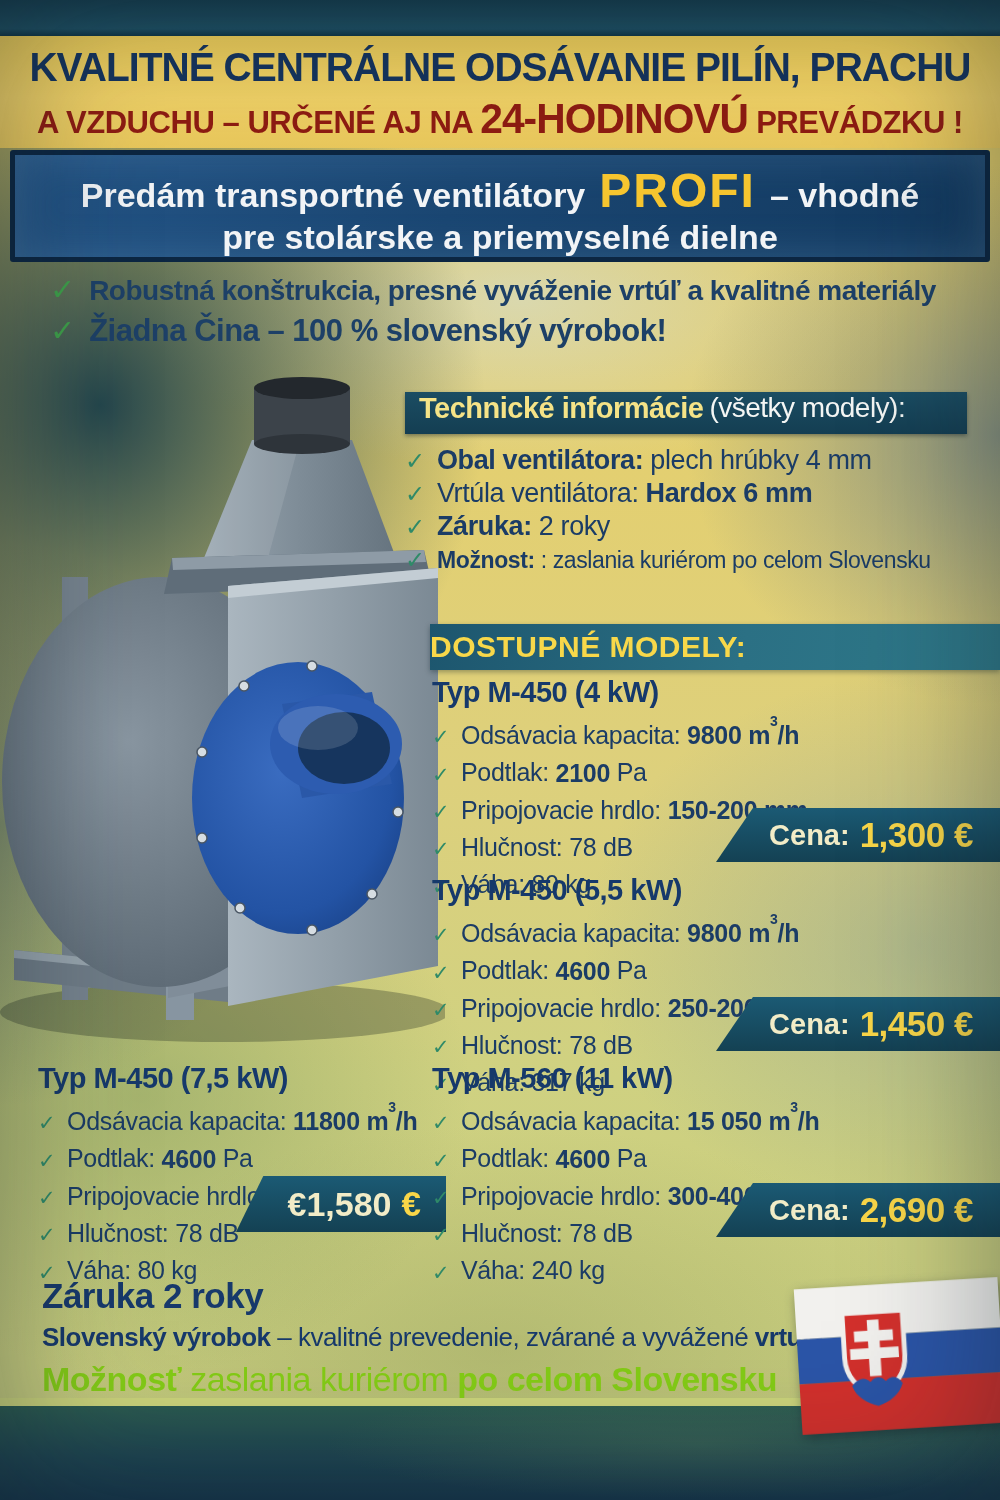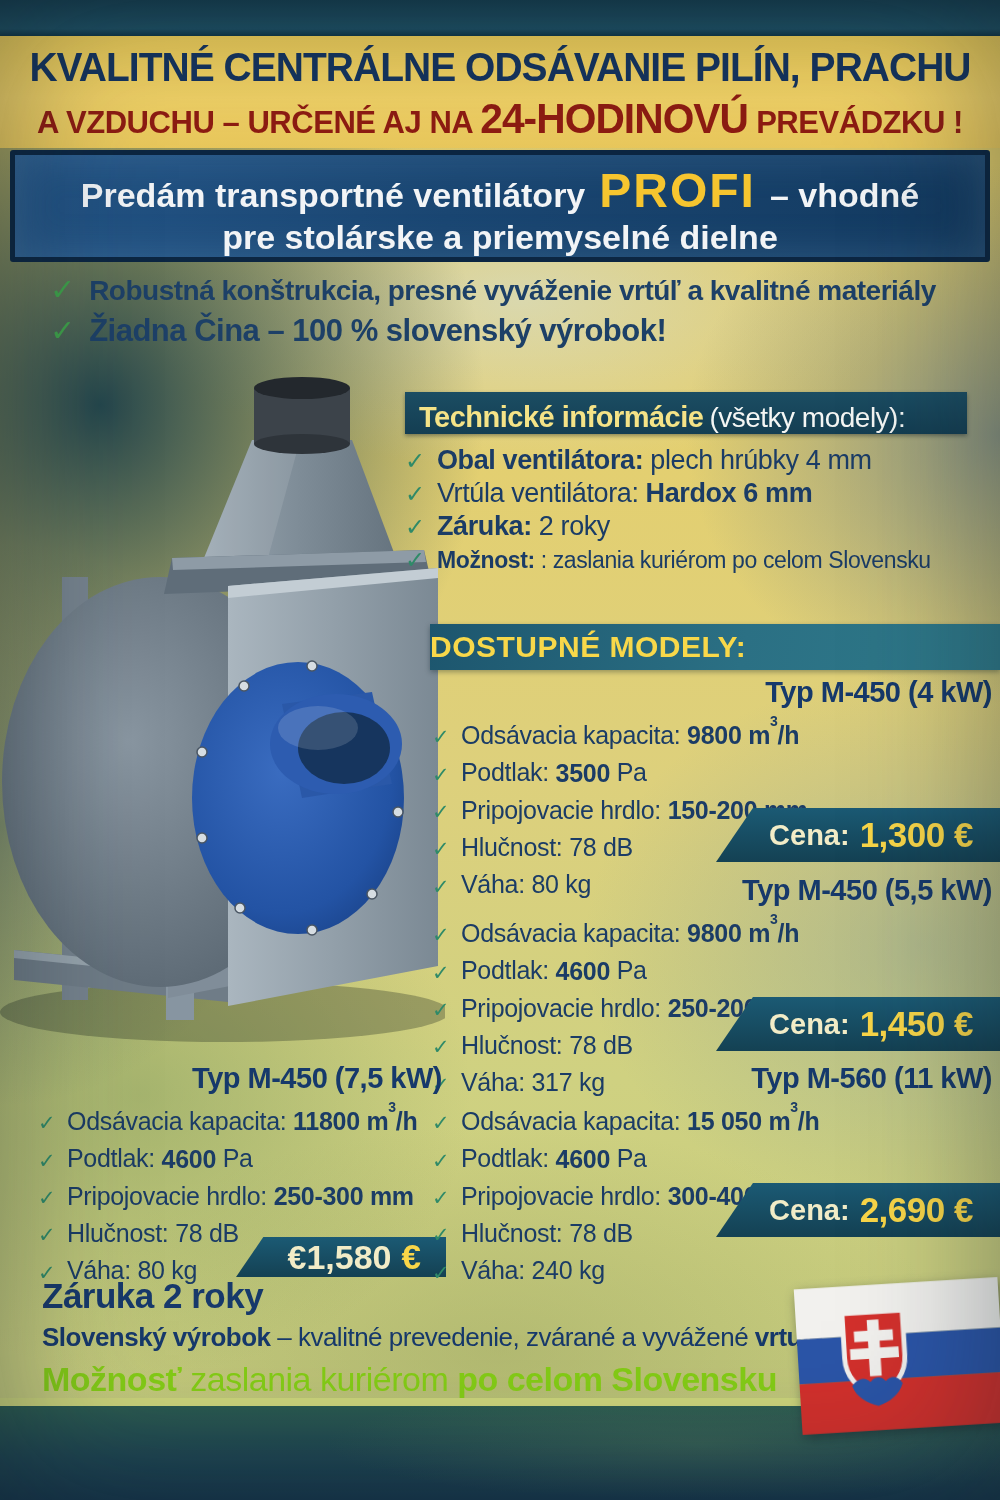--- a/index.html
+++ b/index.html
@@ -38,38 +38,38 @@
 
   .feature{position:absolute;left:50px;display:flex;align-items:baseline;gap:14px;}
   .feature .chk{font-size:30px;font-weight:800;color:#3fa04a;}
   .feature .txt{font-size:28px;font-weight:700;color:#1d4067;letter-spacing:-0.5px;}
   .feature.f2 .txt{font-size:31px;font-weight:800;}
 
   .fan{position:absolute;left:0;top:352px;width:445px;height:720px;}
 
   .tech{position:absolute;left:405px;top:392px;width:562px;}
   .tech-bar{height:42px;background:linear-gradient(180deg,#1b4d63 0%,#143e52 100%);
-    display:flex;align-items:flex-end;padding-left:14px;box-shadow:0 2px 4px rgba(10,25,35,.4);}
+    display:flex;align-items:flex-start;padding-left:14px;box-shadow:0 2px 4px rgba(10,25,35,.4);}
   .tech-bar .t1{color:#f5e387;font-size:29px;font-weight:800;letter-spacing:-0.5px;}
   .tech-bar .t2{color:#f4f6f4;font-size:28px;font-weight:500;margin-left:6px;letter-spacing:-0.5px;}
   .tech-items{margin-top:10px;}
   .trow{display:flex;align-items:baseline;gap:10px;font-size:27px;color:#1b3c66;line-height:33px;letter-spacing:-0.4px;}
   .trow .chk{color:#2f8a68;font-weight:800;font-size:24px;width:22px;flex:0 0 22px;}
   .trow.indent{padding-left:32px;}
   .trow.small{font-size:23px;}
   .trow b{font-weight:800;}
 
   .models-bar{position:absolute;left:430px;top:624px;width:570px;height:46px;
     background:linear-gradient(100deg,#1d566e 0%,#2b7084 55%,#2f7a8a 100%);
     display:flex;align-items:center;box-sizing:border-box;
     box-shadow:0 2px 5px rgba(10,25,35,.35);}
   .models-bar span{color:#f8d84a;font-size:30px;font-weight:800;letter-spacing:0.5px;}
 
   .model{position:absolute;}
-  .model h3{margin:0 0 6px 0;font-size:29px;font-weight:800;color:#16396b;letter-spacing:-0.5px;text-align:right;}
+  .model h3{margin:0 0 6px 0;font-size:29px;font-weight:800;color:#16396b;letter-spacing:-0.5px;}
   .spec{display:flex;align-items:baseline;gap:9px;font-size:25px;line-height:31px;color:#1b3c66;letter-spacing:-0.3px;}
   .spec .chk{color:#2f8a68;font-weight:800;font-size:21px;width:20px;flex:0 0 20px;}
   .spec b{font-weight:800;}
   .spec sup{font-size:14px;position:relative;top:-9px;font-weight:800;}
 
   .badge{position:absolute;height:54px;display:flex;align-items:center;justify-content:center;gap:10px;
     background:linear-gradient(180deg,#1b5a74 0%,#144153 100%);
     clip-path:polygon(13% 0,100% 0,100% 100%,0 100%);
     box-shadow:0 3px 6px rgba(10,25,35,.4);padding-left:26px;box-sizing:border-box;}
   .badge .pl{color:#f2ecc7;font-size:29px;font-weight:800;}
@@ -217,21 +217,21 @@
   </div>
 
   <div class="model" style="left:432px;top:676px;width:560px;">
     <h3>Typ M-450 (4 kW)</h3>
     <div class="spec">
         <span class="chk">✓</span>
         <span><span>Odsávacia kapacita:</span> <b><span>9800 m</span><sup>3</sup><span>/h</span></b><span></span></span>
       </div>
     <div class="spec">
         <span class="chk">✓</span>
-        <span><span>Podtlak:</span> <b><span>3500</span><sup></sup><span></span></b><span> Pa</span></span>
+        <span><span>Podtlak:</span> <b><span>2100</span><sup></sup><span></span></b><span> Pa</span></span>
       </div>
     <div class="spec">
         <span class="chk">✓</span>
         <span><span>Pripojovacie hrdlo:</span> <b><span>150-200 mm</span><sup></sup><span></span></b><span></span></span>
       </div>
     <div class="spec">
         <span class="chk">✓</span>
         <span><span>Hlučnost: 78 dB</span> <b><span></span><sup></sup><span></span></b><span></span></span>
       </div>
     <div class="spec">
@@ -288,21 +288,21 @@
       </div>
     <div class="spec">
         <span class="chk">✓</span>
         <span><span>Hlučnost: 78 dB</span> <b><span></span><sup></sup><span></span></b><span></span></span>
       </div>
     <div class="spec">
         <span class="chk">✓</span>
         <span><span>Váha: 80 kg</span> <b><span></span><sup></sup><span></span></b><span></span></span>
       </div>
   </div>
-  <div class="badge" style="left:236px;top:1237px;width:210px;height:40px;align-items:center;">
+  <div class="badge" style="left:236px;top:1176px;width:210px;height:56px;align-items:center;">
     <span class="pl" style="color:#f2ecc7;font-size:34px;">€1,580</span>
     <span class="pv">€</span>
   </div>
 
   <div class="model" style="left:432px;top:1062px;width:560px;">
     <h3>Typ M-560 (11 kW)</h3>
     <div class="spec">
         <span class="chk">✓</span>
         <span><span>Odsávacia kapacita:</span> <b><span>15 050 m</span><sup>3</sup><span>/h</span></b><span></span></span>
       </div>

